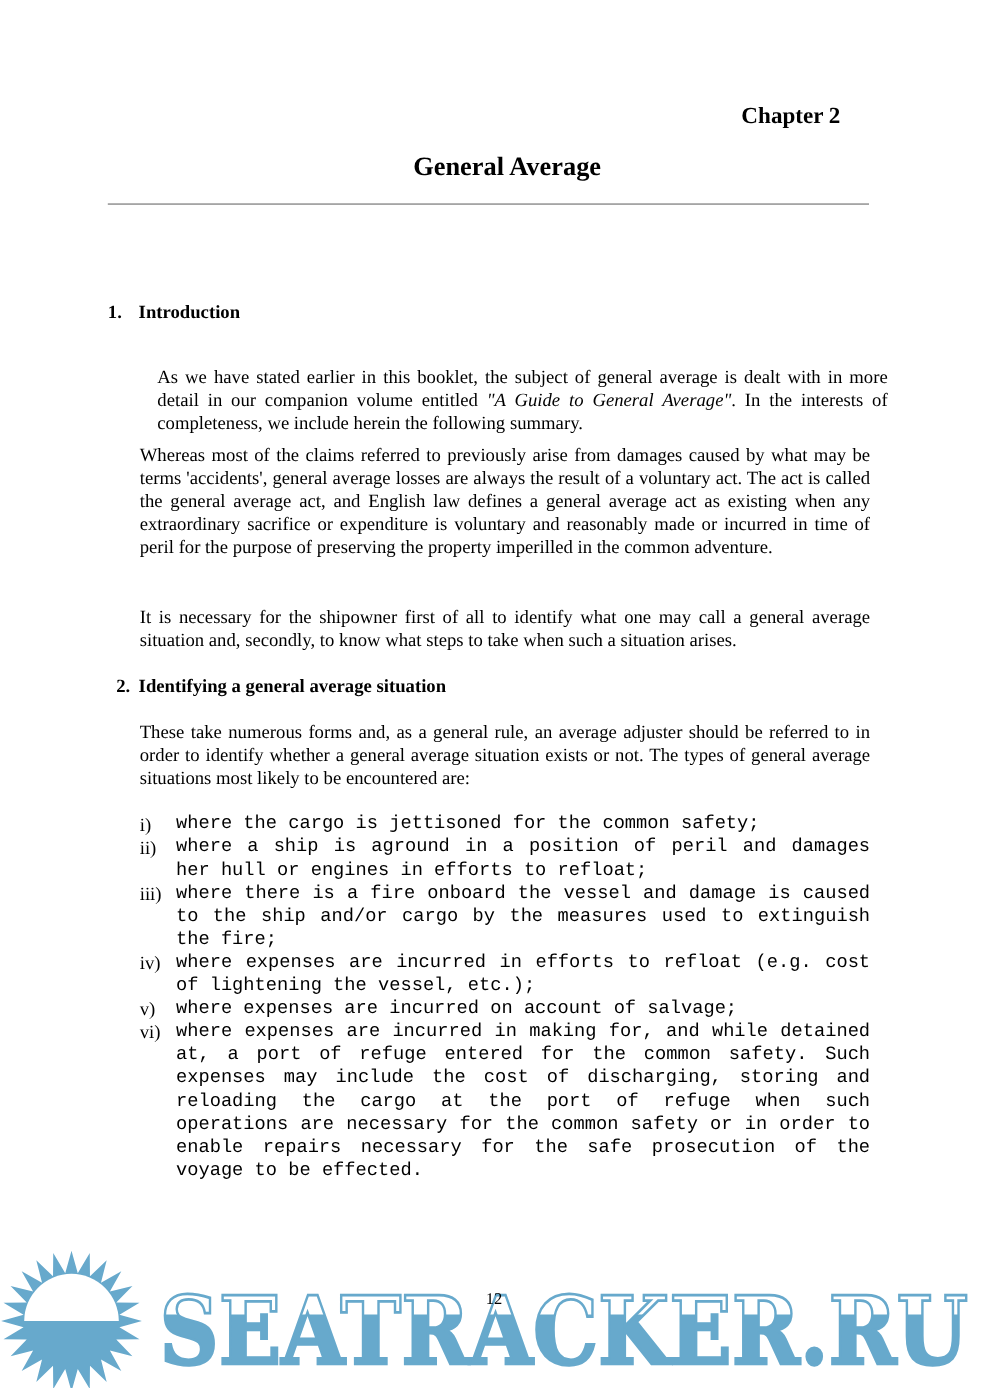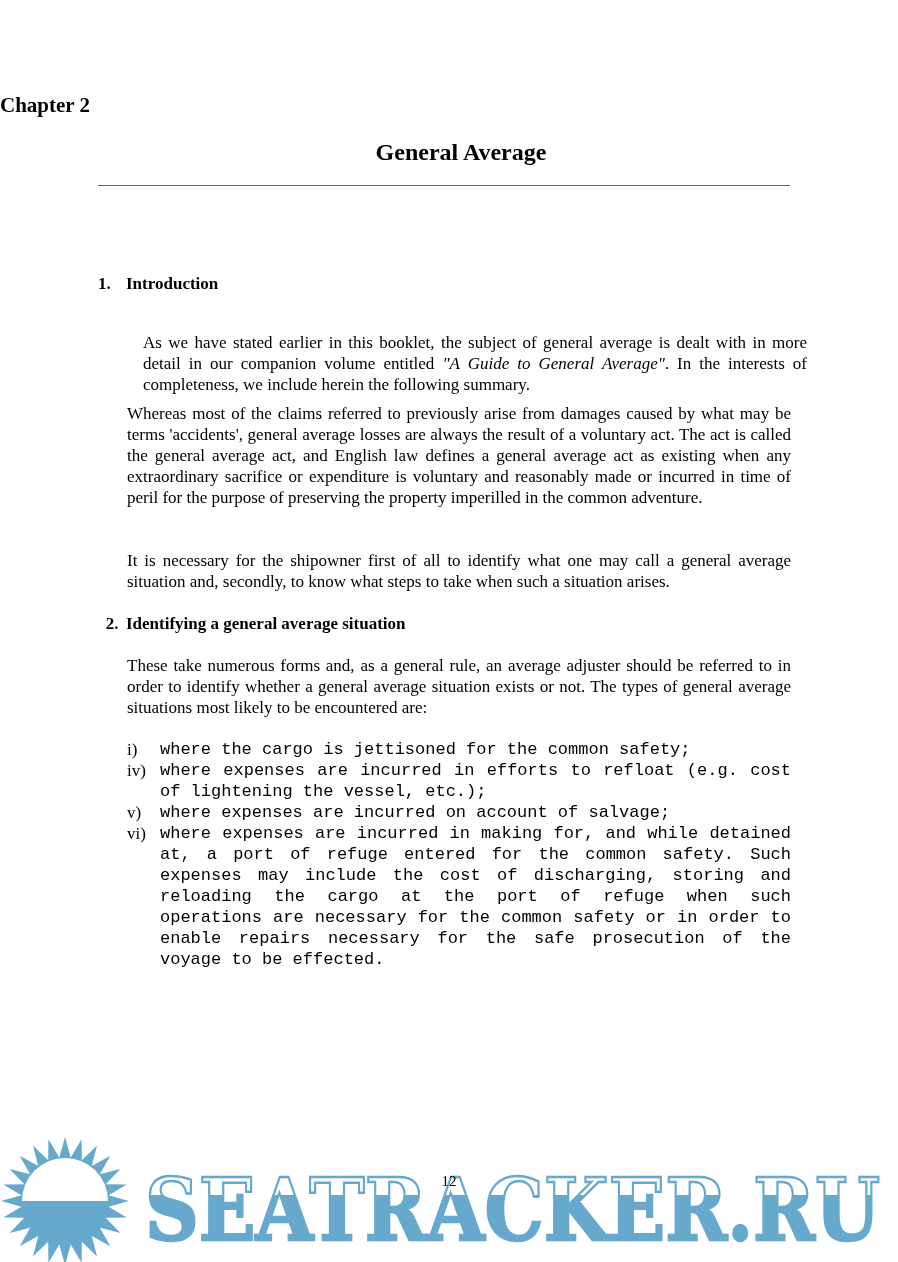--- a/index.html
+++ b/index.html
@@ -1,18 +1,18 @@
 <!DOCTYPE html>
 <html><head>
 <meta charset="utf-8">
 <style>
   html, body { margin: 0; padding: 0; background: #ffffff; }
   body { width: 898px; height: 1262px; position: relative; overflow: hidden;
          font-family: "Liberation Serif", serif; color: #000; }
-  .chapter { position: absolute; left: 0; width: 764px; text-align: left; top: 93px;
+  .chapter { position: absolute; left: 0; width: 764px; text-align: right; top: 93px;
              font-size: 21px; font-weight: bold; }
   .title { position: absolute; left: 12px; width: 898px; text-align: center; top: 139px;
            font-size: 24px; font-weight: bold; }
   .rule { position: absolute; left: 98px; width: 692px; top: 185px; height: 0;
           border-top: 1.5px solid #6a6a6a; }
   .section-head { position: absolute; left: 98px; font-size: 17px; font-weight: bold; }
   .section-head .num { display: inline-block; width: 28px; }
   .para { position: absolute; left: 127px; width: 664px; font-size: 17px; line-height: 21px;
           text-align: justify; }
   .list { position: absolute; left: 127px; width: 664px; font-size: 17px; line-height: 21px; margin: 0; padding: 0; }
@@ -44,20 +44,28 @@
 </div>
 
 <p class="para" style="top:655px;margin:0;">These take numerous forms and, as a general rule, an average adjuster should be referred to in order to identify whether a general average situation exists or not.  The types of general average situations most likely to be encountered are:</p>
 
 <div class="list" style="top:739px;">
   <div class="li">
       <span class="rn">i)</span>
       <span class="tx">where the cargo is jettisoned for the common safety;</span>
     </div>
   <div class="li">
+      <span class="rn">ii)</span>
+      <span class="tx">where a ship is aground in a position of peril and damages her hull or engines in efforts to refloat;</span>
+    </div>
+  <div class="li">
+      <span class="rn">iii)</span>
+      <span class="tx">where there is a fire onboard the vessel and damage is caused to the ship and/or cargo by the measures used to extinguish the fire;</span>
+    </div>
+  <div class="li">
       <span class="rn">iv)</span>
       <span class="tx">where expenses are incurred in efforts to refloat (e.g. cost of lightening the vessel, etc.);</span>
     </div>
   <div class="li">
       <span class="rn">v)</span>
       <span class="tx">where expenses are incurred on account of salvage;</span>
     </div>
   <div class="li">
       <span class="rn">vi)</span>
       <span class="tx">where expenses are incurred in making for, and while detained at, a port of refuge entered for the common safety.  Such expenses may include the cost of discharging, storing and reloading the cargo at the port of refuge when such operations are necessary for the common safety or in order to enable repairs necessary for the safe prosecution of the voyage to be effected.</span>

